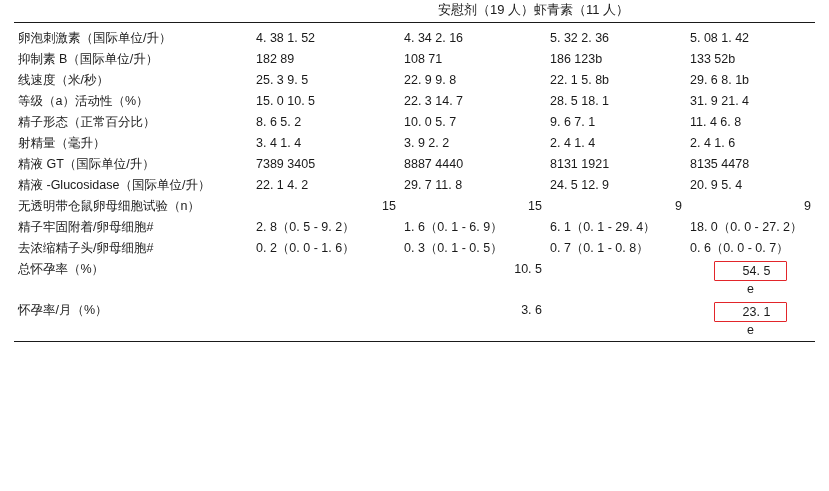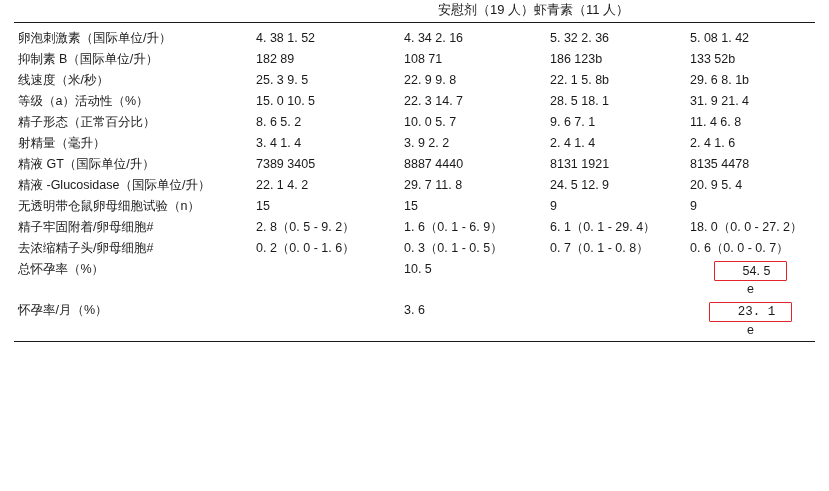--- a/index.html
+++ b/index.html
@@ -79,21 +79,21 @@
   }
   .boxed-wrap {
     text-align: center;
   }
   .sub-e {
     text-align: center;
     font-size: 12.5px;
     padding-top: 0;
   }
   .centerval {
-    text-align: left;
+    text-align: right;
   }
 </style>
 </head>
 <body>
 
 <div class="sheet">
   <table class="data">
     <colgroup>
       <col class="c0">
         <col class="c1">
@@ -193,21 +193,21 @@
           <td class="val centerval"></td>
           <td class="val centerval">10. 5</td>
           <td class="val centerval"></td>
           <td class="boxed-wrap"><span class="cell-box" style="border-color: rgb(226, 37, 42);">54. 5</span><div class="sub-e">e</div></td>
         </tr>
         <tr>
           <td class="rowlabel">怀孕率/月（%）</td>
           <td class="val centerval"></td>
           <td class="val centerval">3. 6</td>
           <td class="val centerval"></td>
-          <td class="boxed-wrap"><span class="cell-box" style="border-color: rgb(226, 37, 42); font-family: Liberation Mono, monospace;">23. 1</span><div class="sub-e">e</div></td>
+          <td class="boxed-wrap"><span class="cell-box" style="border-color: rgb(226, 37, 42);">23. 1</span><div class="sub-e">e</div></td>
         </tr>
       </tbody>
     <tbody>
       <tr class="rule-bottom">
           <td colspan="5"></td>
         </tr>
     </tbody>
   </table>
 </div>
 

